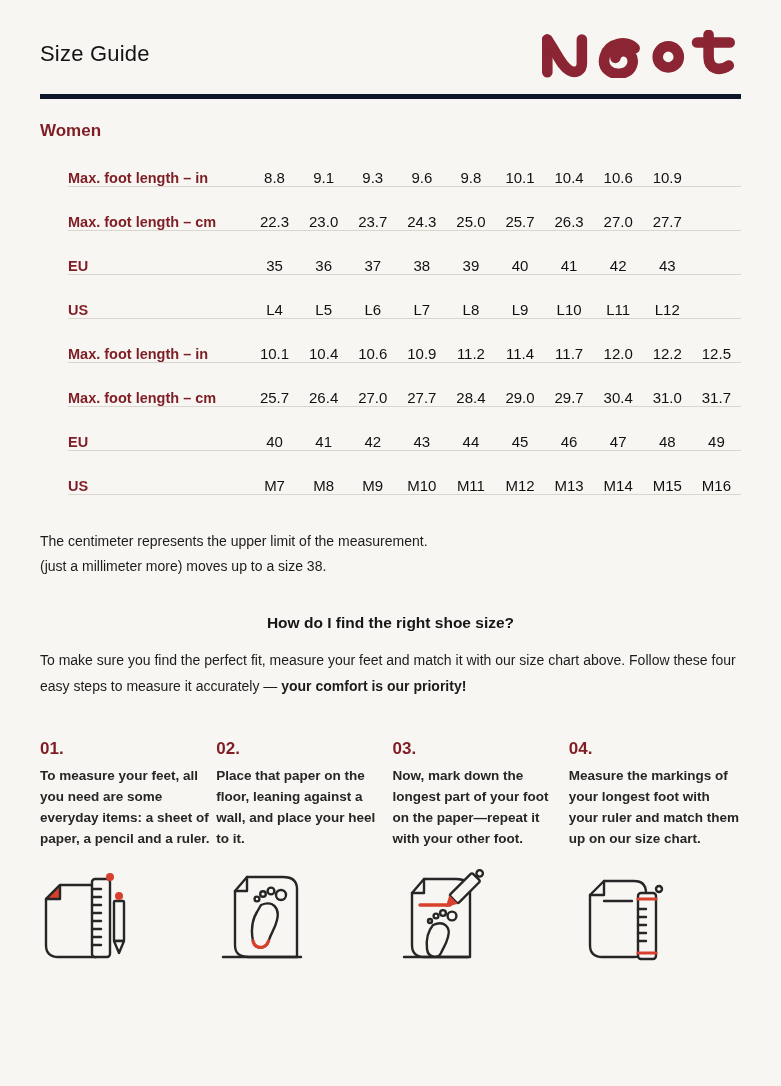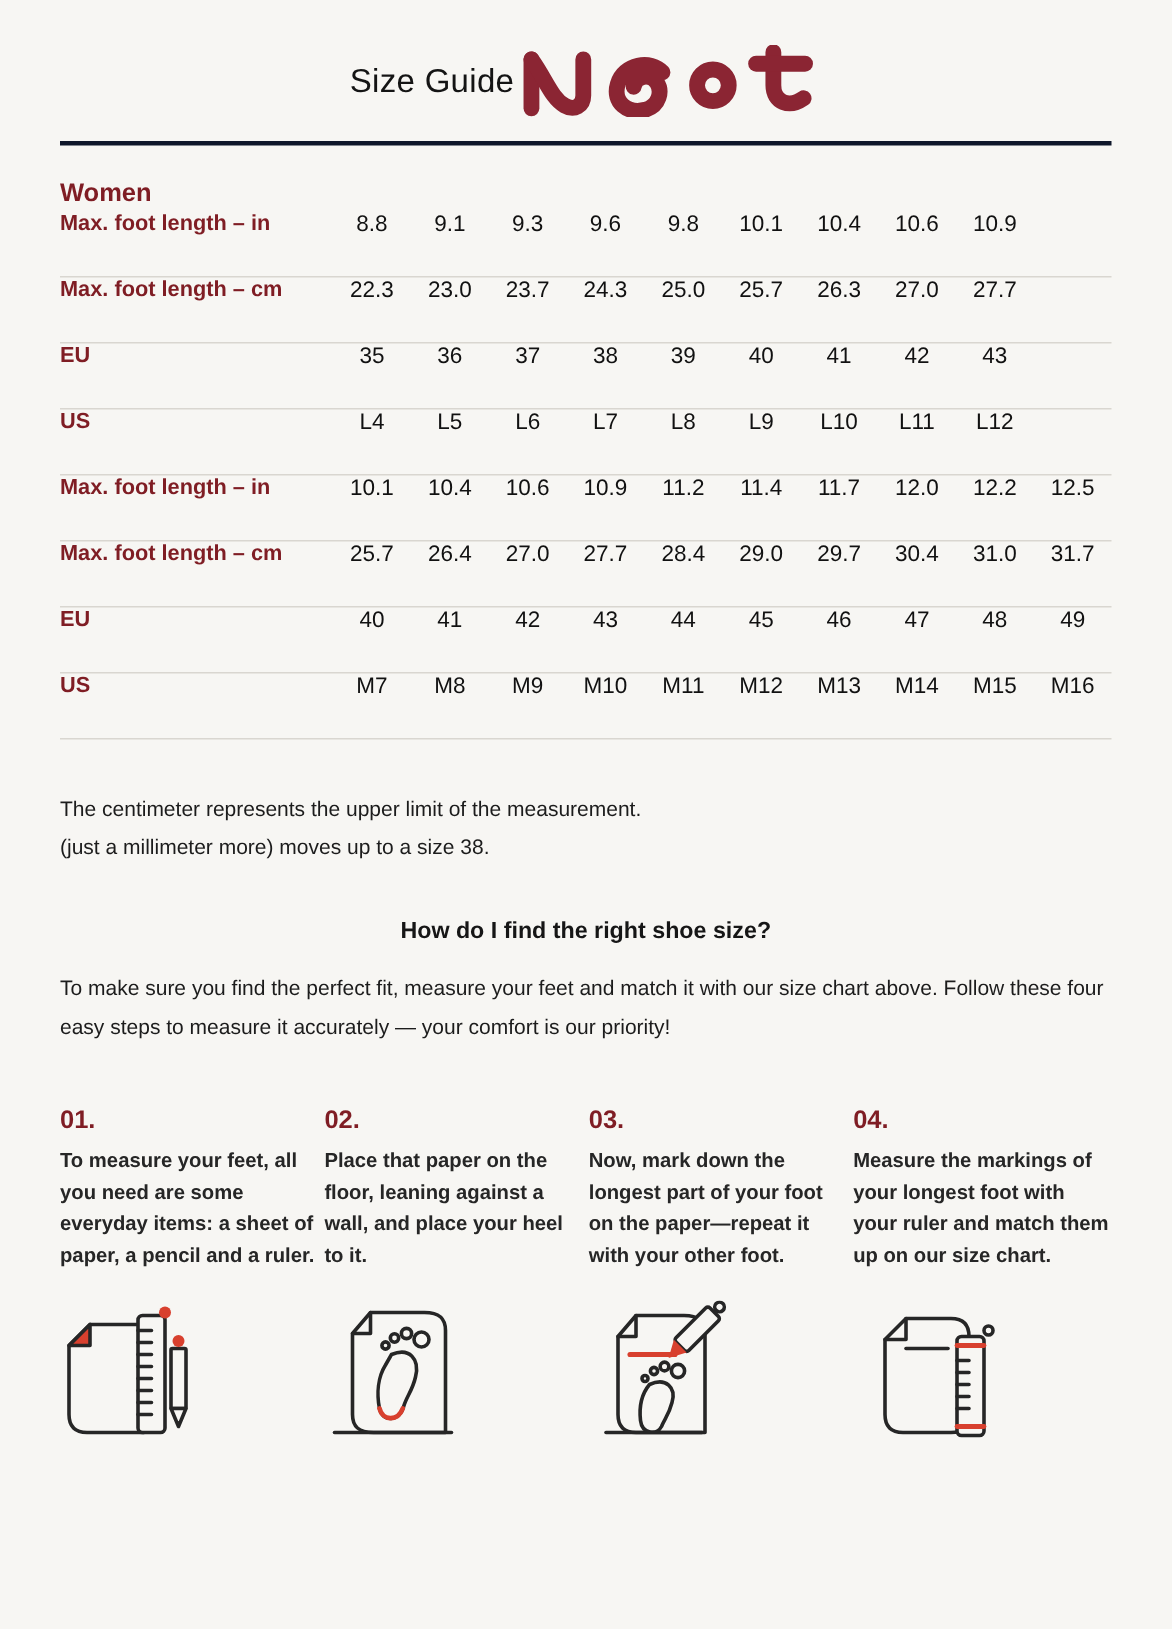--- a/index.html
+++ b/index.html
@@ -8,63 +8,64 @@
     background: #f7f6f3;
     font-family: "Liberation Sans", sans-serif;
     color: #1d1d1d;
     overflow: hidden;
   }
   .page { padding: 0 40px; }
 
   
   .header {
     display: flex;
-    justify-content: center;
+    justify-content: space-between;
     align-items: center;
     padding-top: 30px;
     padding-bottom: 16px;
-    border-bottom: 3px solid #0f172a;
+    border-bottom: 5px solid #0f172a;
   }
   .title { font-size: 22px; font-weight: 500; color: #141414; letter-spacing: .2px; }
   .logo svg { display: block; }
 
   
   .section-heading {
     color: #7f1d24;
     font-size: 17px;
     font-weight: 700;
     margin: 22px 0 2px 0;
   }
   .section-heading.men { margin-top: 40px; }
   .trow {
     display: flex;
-    align-items: flex-start;
+    align-items: flex-end;
     height: 44px;
     border-bottom: 1px solid #d9d6d0;
+    margin-left: 28px;
   }
   .tlabel {
     flex: 0 0 182px;
     color: #7f1d24;
     font-weight: 600;
     font-size: 14.5px;
   }
   .tcell {
     flex: 1;
     text-align: center;
     font-size: 15px;
     color: #111;
   }
 
   
   .notes { margin-top: 34px; font-size: 14px; line-height: 24.5px; color: #1c1c1c; }
 
   
   .howto-heading { font-size: 15.5px; font-weight: 700; margin-top: 36px; color: #161616; text-align: center; }
   .howto-body { margin-top: 15px; font-size: 14px; line-height: 26px; color: #1c1c1c; }
-  .howto-body .bold-tail { font-weight: 400; }
+  .howto-body .bold-tail { font-weight: 700; }
 
   
   .steps {
     display: grid;
     grid-template-columns: repeat(4, 1fr);
     column-gap: 4px;
     margin-top: 40px;
   }
   .step-num { color: #7f1d24; font-size: 17px; font-weight: 600; margin-bottom: 6px; }
   .step-text { font-size: 13.5px; line-height: 21px; font-weight: 600; color: #262626; }

